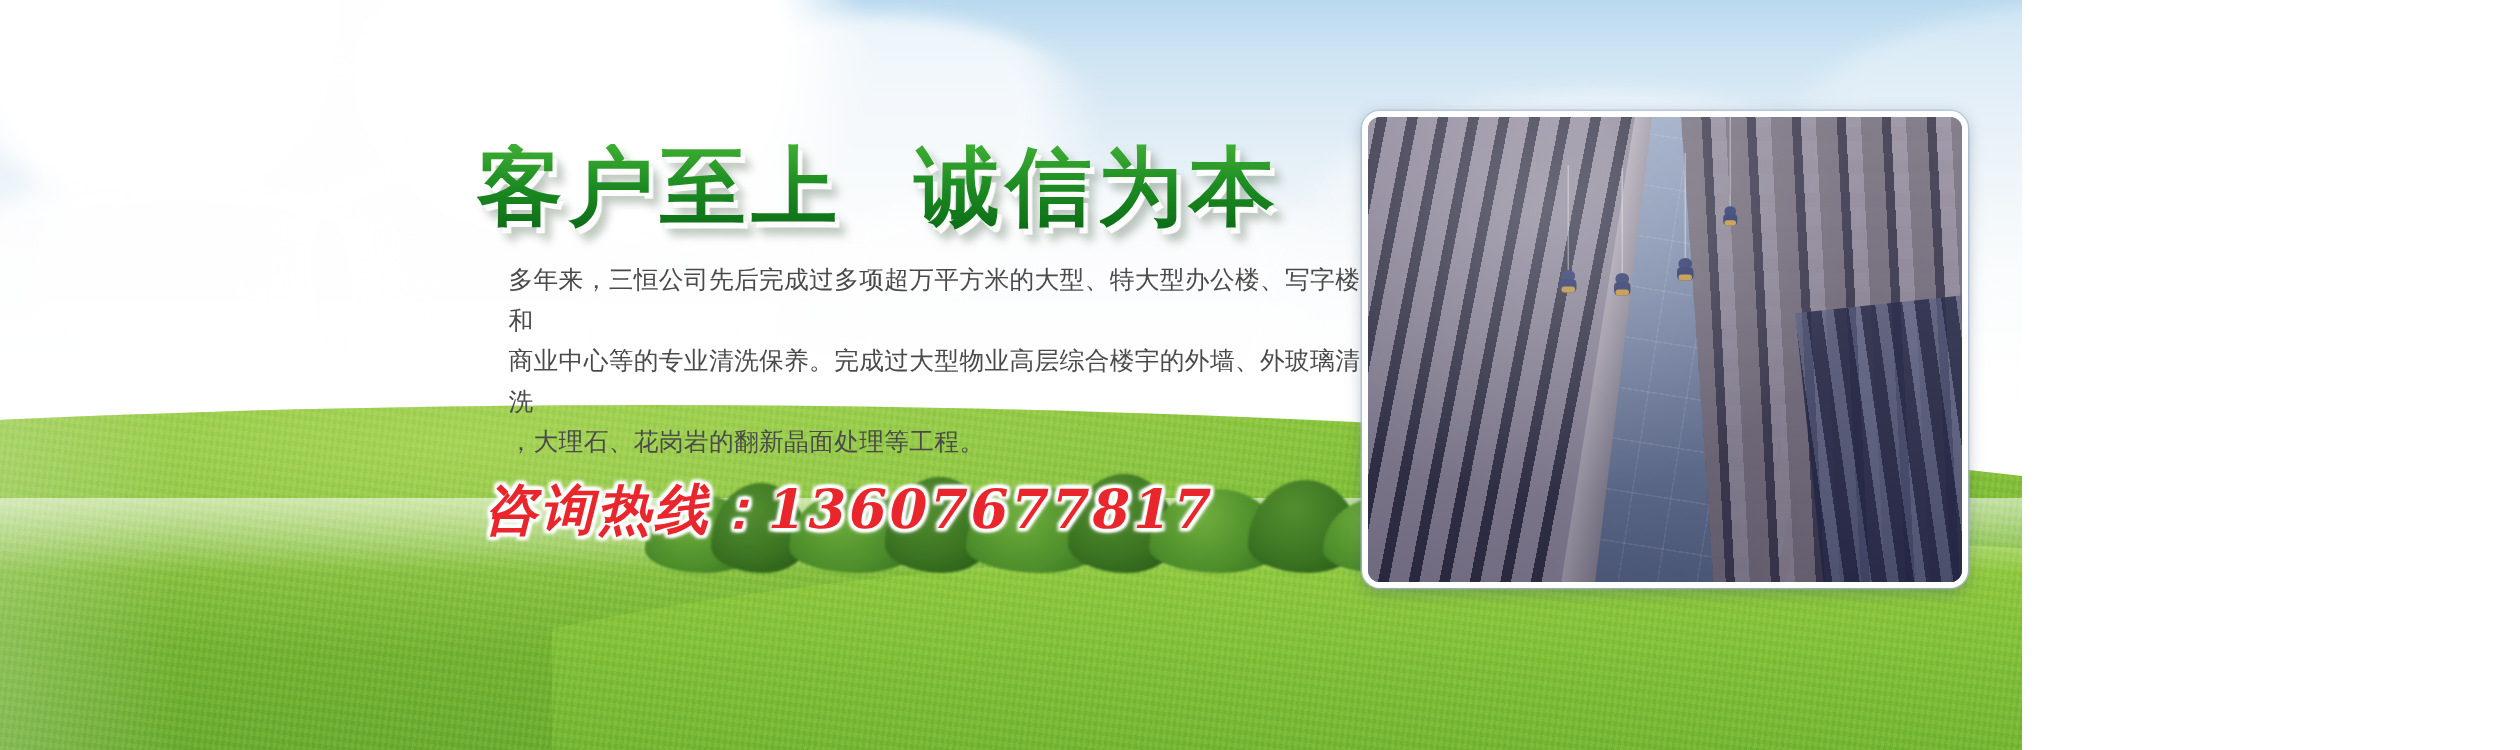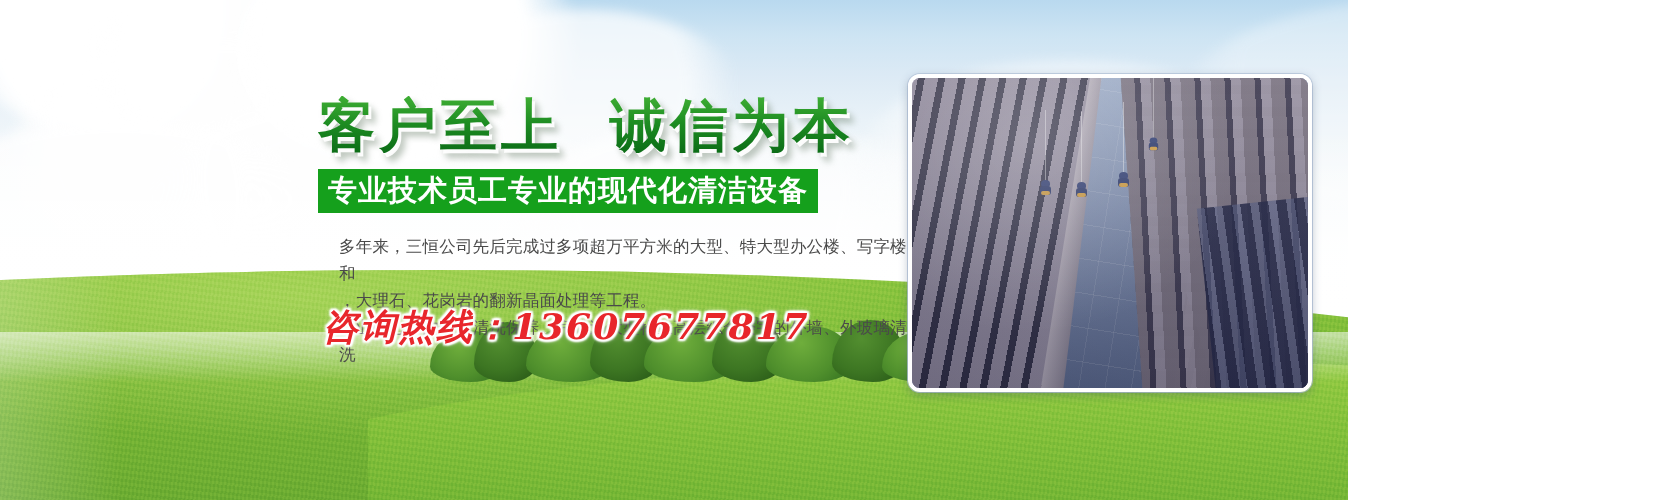--- a/index.html
+++ b/index.html
@@ -157,21 +157,21 @@
     color: #4a4a4a;
     font-size: 16.5px;
     line-height: 27px;
     letter-spacing: .2px;
   }
   .para p { margin: 0; }
 
   
   .phones {
     position: absolute;
-    left: 322px; top: 304px;
+    left: 322px; top: 318px;
     width: 620px;
   }
   .phone-line {
     font-family: "DejaVu Serif", "Liberation Serif", serif;
     font-weight: 700;
     color: #e8262b;
     font-size: 36px;
     line-height: 44px;
     letter-spacing: 2px;
     white-space: pre;
@@ -371,26 +371,25 @@
     <span class="blob" style="left:336px; width:88px;  height:56px;"></span>
     <span class="blob dark" style="left:402px; width:74px;  height:62px;"></span>
     <span class="blob" style="left:452px; width:72px;  height:50px;"></span>
   </div>
 
   <div class="left-fade"></div>
 
   <div class="copy">
     <h1 class="headline">客户至上  诚信为本</h1>
 
-    <div class="subbar">专业技术员工专业的现代化清洁设备</div>
 
     <div class="para">
       <p>多年来，三恒公司先后完成过多项超万平方米的大型、特大型办公楼、写字楼和</p>
+      <p>商业中心等的专业清洗保养。完成过大型物业高层综合楼宇的外墙、外玻璃清洗</p>
       <p>，大理石、花岗岩的翻新晶面处理等工程。</p>
-      <p>商业中心等的专业清洗保养。完成过大型物业高层综合楼宇的外墙、外玻璃清洗</p>
     </div>
   </div>
 
   <div class="phones">
     <div class="phone-line hot"><span>咨询热线：</span><span>13607677817</span></div>
   </div>
 
   <div class="photo">
     <div class="photo-inner">
       <div class="ph-sky"></div>

